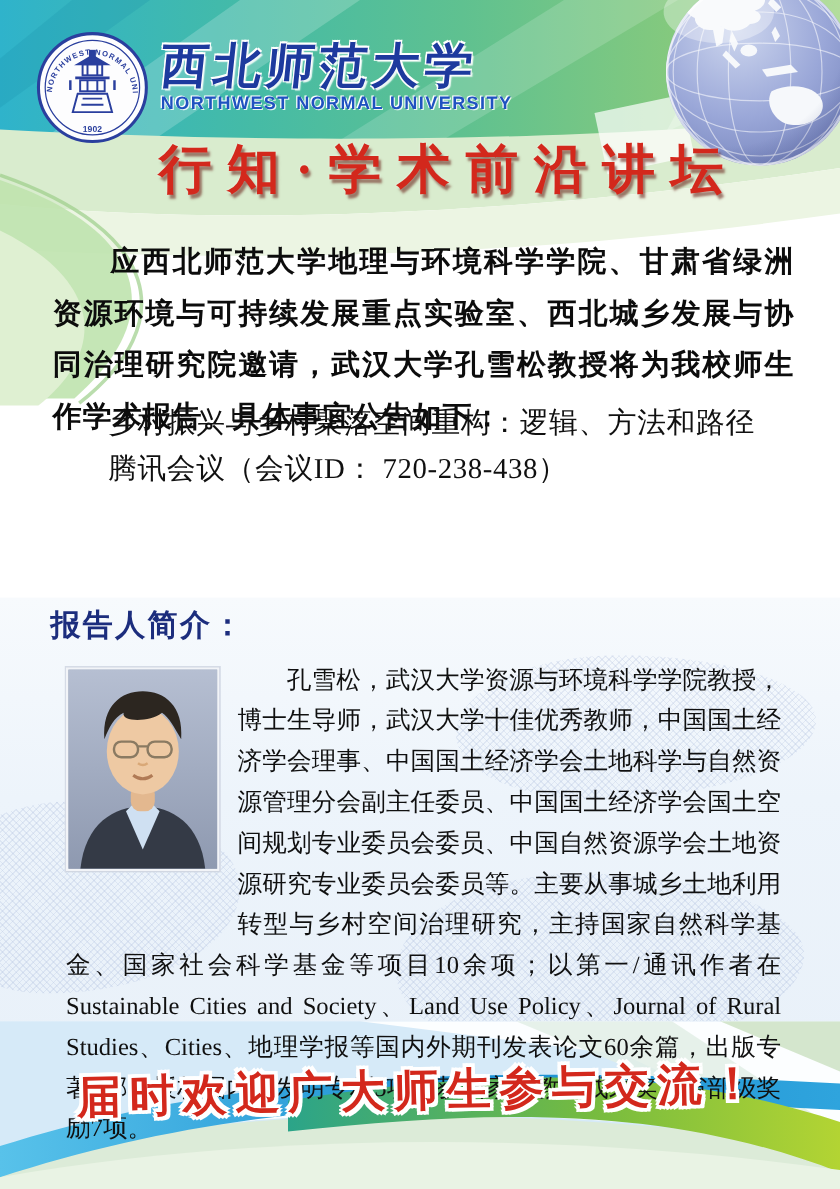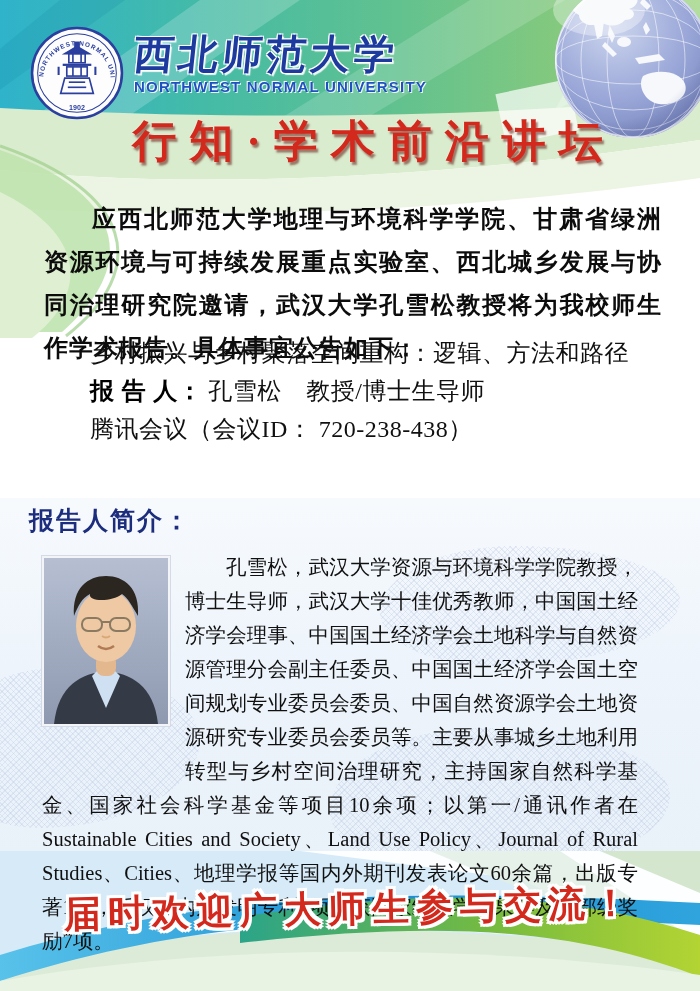--- a/index.html
+++ b/index.html
@@ -56,21 +56,21 @@
   .bio-bg{
     position:absolute;top:498px;left:0;width:700px;height:372px;z-index:1;
     background:linear-gradient(180deg,#f7fafd 0%,#edf4fb 45%,#e9f1f9 100%);
   }
   .map-blob{
     position:absolute;opacity:.55;border-radius:45% 55% 62% 38%/55% 45% 55% 45%;
     background-image:
       repeating-linear-gradient(45deg,rgba(140,160,205,.30) 0 1px,transparent 1px 4px),
       repeating-linear-gradient(-45deg,rgba(140,160,205,.30) 0 1px,transparent 1px 4px);
   }
-  .bio{position:absolute;top:504px;left:29px;width:622px;z-index:4;}
+  .bio{position:absolute;top:504px;left:42px;width:622px;z-index:4;}
   .bio-heading{
     font-size:25px;font-weight:bold;color:#1c2d7d;letter-spacing:2px;margin:0 0 6px 0;
     font-family:"Liberation Sans","DejaVu Sans",sans-serif;
   }
   .bio-body{margin:13px;font-size:20.5px;line-height:34px;color:#101010;text-align:justify;text-indent:2em;}
   .photo-wrap{
     float:left;width:124px;height:166px;margin:6px 15px 32px 0;
     border:2px solid #f2f4f8;box-shadow:0 0 0 1px #d5dbe6;background:#9aa5bb;
   }
 
@@ -195,24 +195,20 @@
 
   <div class="forum-title">行知·学术前沿讲坛</div>
 
   <div class="intro">应西北师范大学地理与环境科学学院、甘肃省绿洲资源环境与可持续发展重点实验室、西北城乡发展与协同治理研究院邀请，武汉大学孔雪松教授将为我校师生作学术报告。具体事宜公告如下：</div>
 
   <div class="details">
     <div class="detail-row">
       <span class="detail-value">乡村振兴与乡村聚落空间重构：逻辑、方法和路径</span>
     </div>
     <div class="detail-row">
-      <span class="detail-label">报 告 人：</span>
-      <span class="detail-value">孔雪松　教授/博士生导师</span>
-    </div>
-    <div class="detail-row">
       <span class="detail-value">腾讯会议（会议ID： 720-238-438）</span>
     </div>
   </div>
 
   <div class="bio-bg">
     <div class="map-blob" style="top:48px;left:380px;width:300px;height:120px;"></div>
     <div class="map-blob" style="top:170px;left:-60px;width:260px;height:160px;"></div>
     <div class="map-blob" style="top:230px;left:330px;width:340px;height:150px;"></div>
   </div>
 

